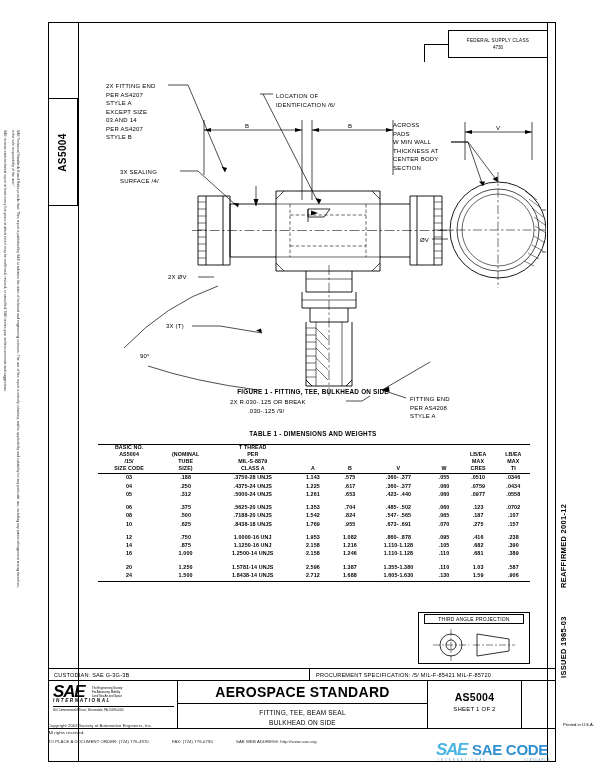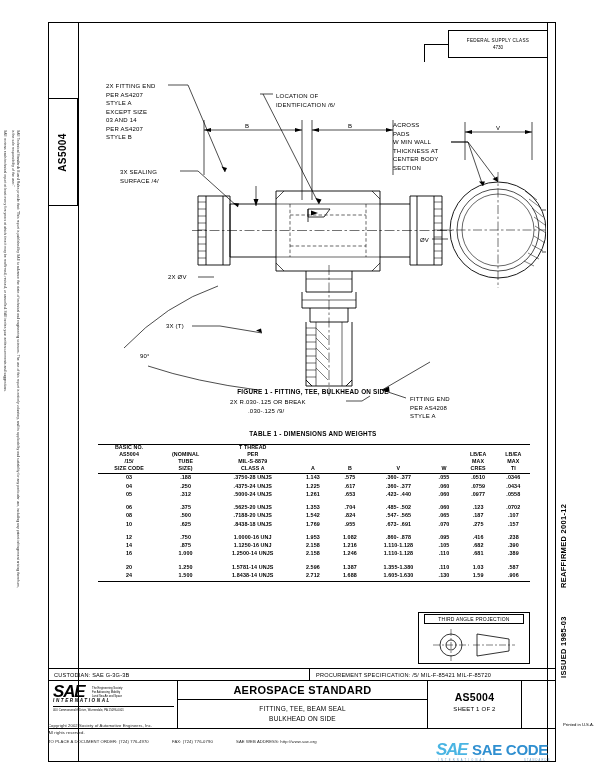--- a/index.html
+++ b/index.html
@@ -251,21 +251,21 @@
     padding-top: 1.5px;
     margin-top: 3px;
     letter-spacing: 0.1px;
   }
   .tb-mid {
     flex: 1;
     border-right: 1.2px solid #000;
     text-align: center;
   }
   .tb-as-title {
-    font-size: 11px;
+    font-size: 14px;
     font-weight: bold;
     letter-spacing: 0.3px;
     border-bottom: 1.2px solid #000;
     padding: 2.5px 0 3px 0;
   }
   .tb-desc {
     font-size: 6.5px;
     letter-spacing: 0.2px;
     line-height: 1.65;
     padding-top: 4px;

